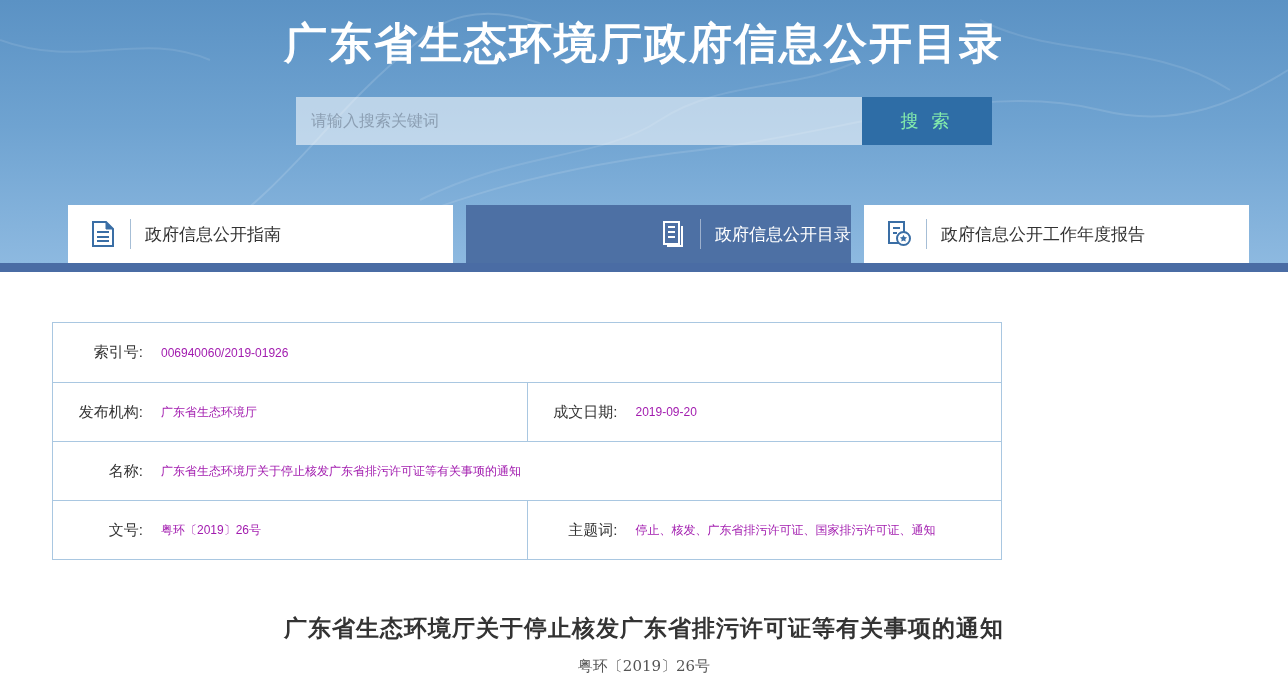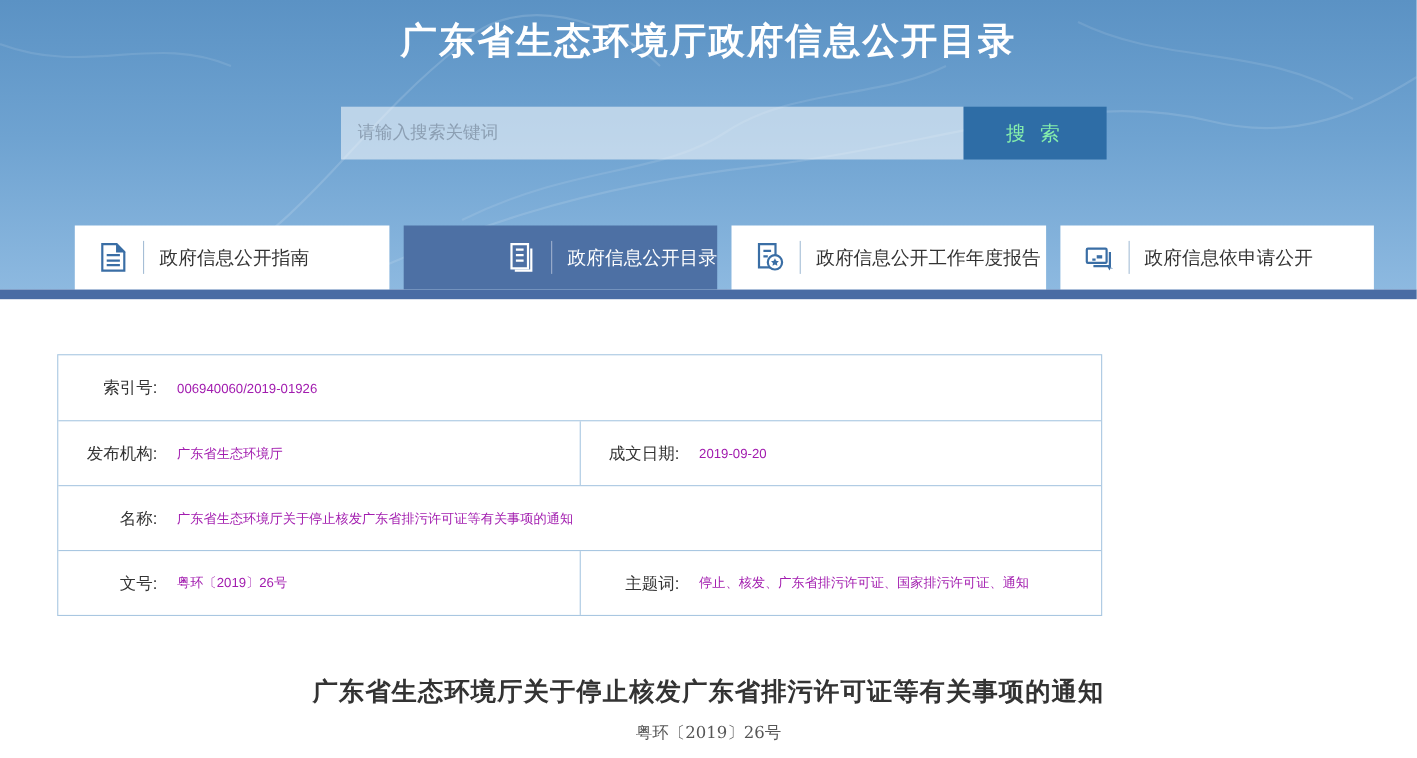--- a/index.html
+++ b/index.html
@@ -11,24 +11,24 @@
   }
   
   .header {
     position:relative; height:263px;
     background:linear-gradient(180deg,#5b92c4 0%,#6fa3d1 48%,#8db9e0 100%);
   }
   .deco { position:absolute; inset:0; width:100%; height:100%; pointer-events:none; }
   .page-title {
     position:absolute; top:15px; left:0; width:100%;
     margin:0; text-align:center;
-    color:#ffffff; font-size:33px; font-weight:bold; letter-spacing:2px;
+    color:#ffffff; font-size:43px; font-weight:bold; letter-spacing:2px;
   }
   
-  .search-bar { position:absolute; left:310px; top:97px; display:flex; height:48px; }
+  .search-bar { position:absolute; left:296px; top:97px; display:flex; height:48px; }
   .search-input {
     width:566px; height:48px; border:none; outline:none;
     background:rgba(255,255,255,0.55);
     padding:0 15px; font-size:16px; color:#333;
     font-family:inherit;
   }
   .search-input::placeholder { color:#8c9fb3; }
   .search-btn {
     width:130px; height:48px; border:none; cursor:pointer;
     background:#2e6da6; color:#86efac; font-size:18px; letter-spacing:4px;
@@ -124,33 +124,20 @@
           <path d="M5 3h15v21H5z" fill="none" stroke="currentColor" stroke-width="2"></path>
           <path d="M9 9h7M9 14h4" stroke="currentColor" stroke-width="2"></path>
           <circle cx="19.5" cy="19.5" r="6.5" fill="#ffffff" stroke="currentColor" stroke-width="2"></circle>
           <path d="M19.5 15.8l1.1 2.3 2.5.3-1.8 1.7.4 2.5-2.2-1.2-2.2 1.2.4-2.5-1.8-1.7 2.5-.3z" fill="currentColor"></path>
         </svg>
       </span>
       <span class="sep"></span>
       <span class="label">政府信息公开工作年度报告</span>
     </div>
 
-    <div class="tab">
-      <span class="icon">
-        <svg width="30" height="30" viewBox="0 0 30 30">
-          <rect x="4" y="7" width="18" height="13" rx="1" fill="none" stroke="currentColor" stroke-width="2"></rect>
-          <path d="M25 10v13H10" fill="none" stroke="currentColor" stroke-width="2"></path>
-          <rect x="13" y="13" width="5" height="3" fill="currentColor"></rect>
-          <path d="M9 17h3" stroke="currentColor" stroke-width="2"></path>
-          <path d="M22 22l2.6 5 1-2.2 2.4.6z" fill="currentColor"></path>
-        </svg>
-      </span>
-      <span class="sep"></span>
-      <span class="label">政府信息依申请公开</span>
-    </div>
 
   </div>
 </div>
 
 <div class="accent-bar"></div>
 
 <div class="content">
 
   <div class="meta-table">
     <div class="meta-row split">

